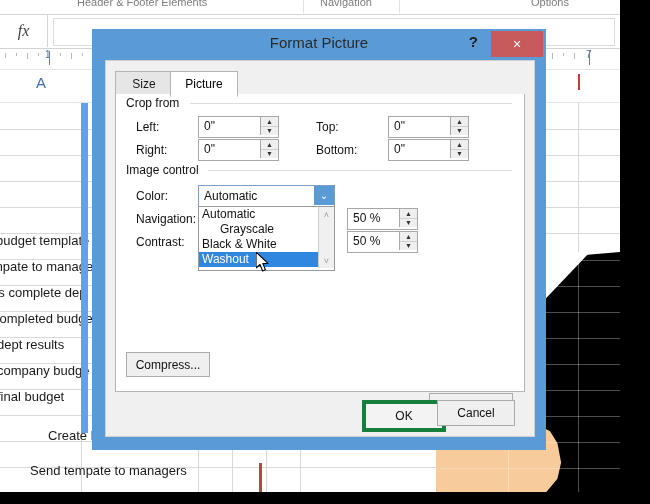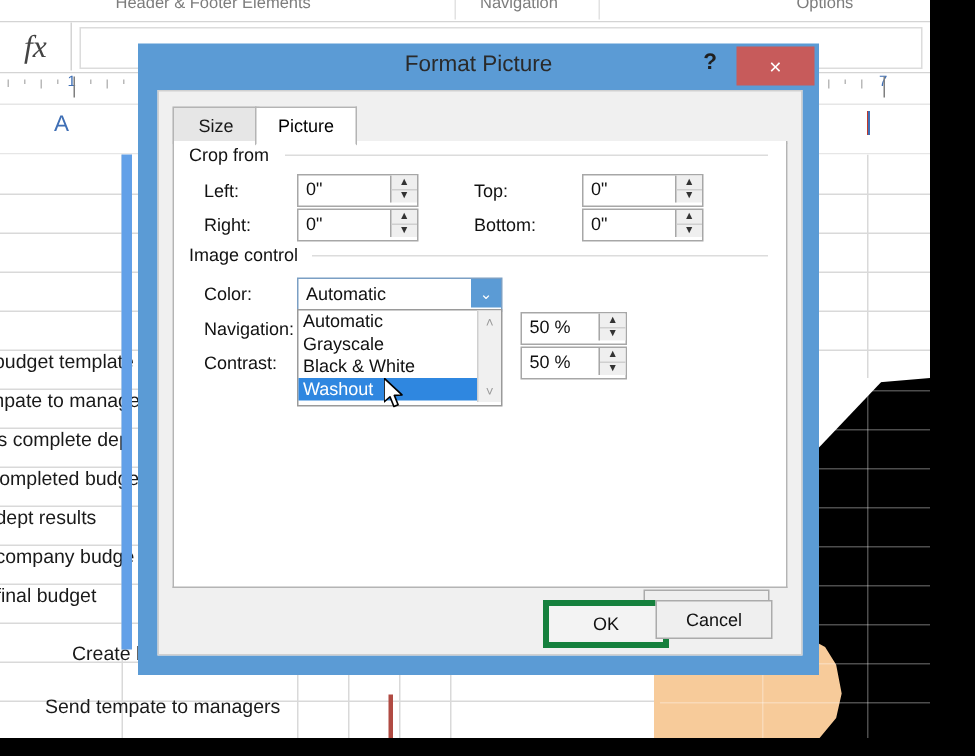--- a/index.html
+++ b/index.html
@@ -17,21 +17,21 @@
   #ribbon-strip{position:absolute;left:0;top:0;width:636px;height:14px;background:#ffffff;
      border-bottom:1px solid #d4d4d4;overflow:hidden;}
   .ribbon-group-label{position:absolute;top:-4px;font-size:11px;color:#7d7d7d;white-space:nowrap;}
   .ribbon-sep{position:absolute;top:0px;width:1px;height:13px;background:#e2e2e2;}
 
   
   #formula-row{position:absolute;left:0;top:15px;width:620px;height:33px;background:#fff;
      border-bottom:1px solid #d4d4d4;}
   #fx-cell{position:absolute;left:0;top:0;width:47px;height:32px;border-right:1px solid #d4d4d4;
      display:flex;align-items:center;justify-content:center;}
-  #fx-glyph{font-family:"Liberation Serif",serif;font-style:italic;font-size:21px;color:#444;}
+  #fx-glyph{font-family:"Liberation Serif",serif;font-style:italic;font-size:16px;color:#444;}
   #formula-input{position:absolute;left:53px;top:3px;width:560px;height:26px;
      border:1px solid #dcdcdc;background:#fff;}
 
   
   #ruler{position:absolute;left:0;top:49px;width:620px;height:20px;background:#fff;
      border-bottom:1px solid #e6e6e6;overflow:hidden;}
   .rtick{position:absolute;top:4px;width:1px;background:#b9b9b9;}
   .rnum{position:absolute;top:0px;font-size:10px;color:#3f6fb5;}
   #ruler-caret-l{position:absolute;left:49px;top:2px;width:1px;height:14px;background:#7f7f7f;}
   #ruler-caret-r{position:absolute;left:589px;top:2px;width:1px;height:14px;background:#7f7f7f;}
@@ -319,29 +319,32 @@
       <div class="spin" style="left:231px;top:137px;width:69px;">
         <span class="val">50 %</span>
         <span class="btns">
           <span class="up">▲</span>
           <span class="dn">▼</span>
         </span>
       </div>
 
       <div id="droplist">
         <span class="dl-item" style="top:0px;">Automatic</span>
-        <span class="dl-item" style="top:15px;">Grayscale</span>
+        <span class="dl-item" style="top:15px;margin-left:18px;">Grayscale</span>
         <span class="dl-item sel" style="top:45px;">Washout</span>
         <span class="dl-item" style="top:30px;">Black &amp; White</span>
         <div id="dl-scroll">
           <span class="sup">˄</span>
           <span class="sdn">˅</span>
         </div>
       </div>
 
+      <div class="btn" style="left:10px;top:258px;width:82px;height:23px;">
+        <span>Compress...</span>
+      </div>
       <div class="btn" style="left:313px;top:258px;width:82px;height:23px;margin-top:41px;">
         <span>Reset</span>
       </div>
     </div>
 
     <div class="btn default" style="left:256px;top:339px;width:76px;height:24px;background:#f3f3f3;">
       <span>OK</span>
     </div>
     <div class="btn" style="left:331px;top:339px;width:76px;height:24px;">
       <span>Cancel</span>

